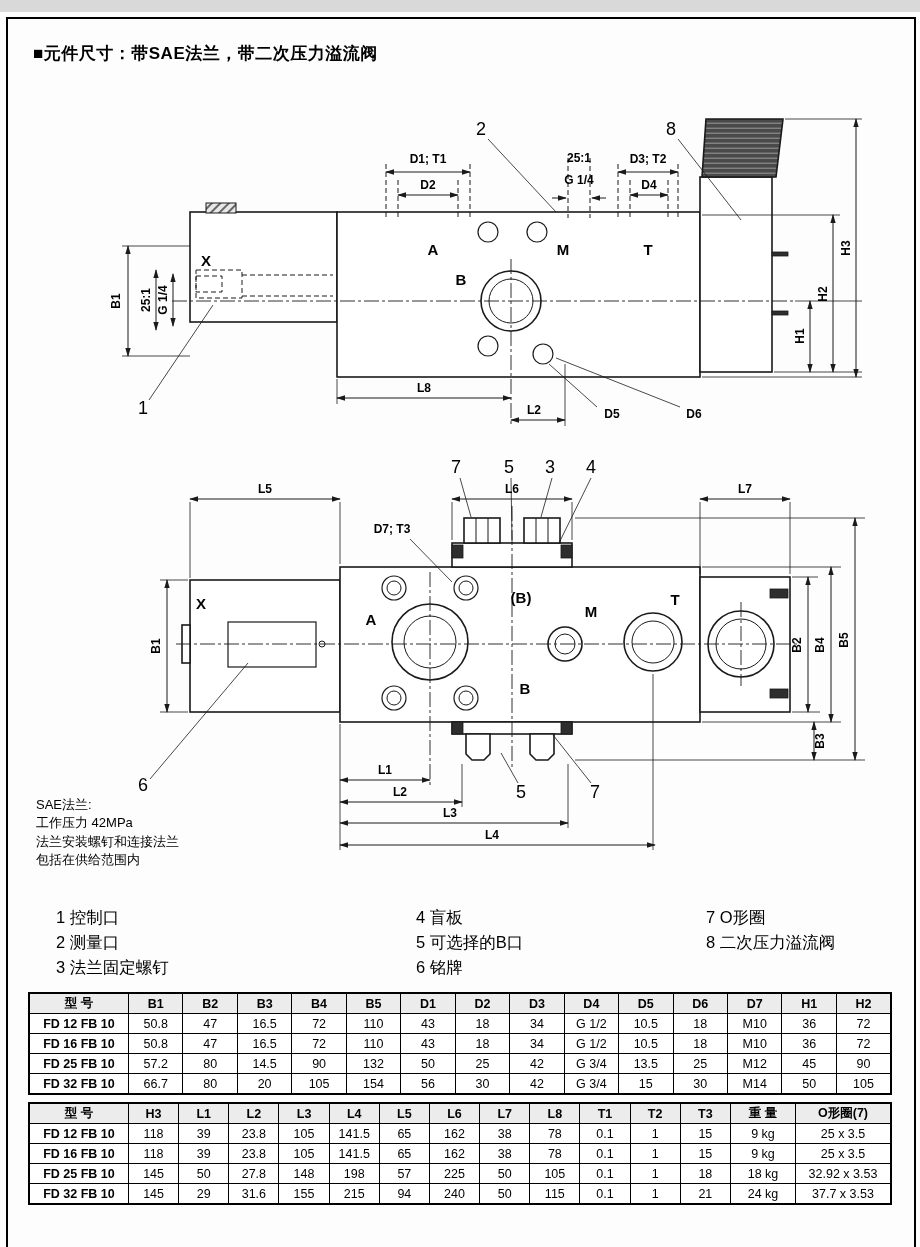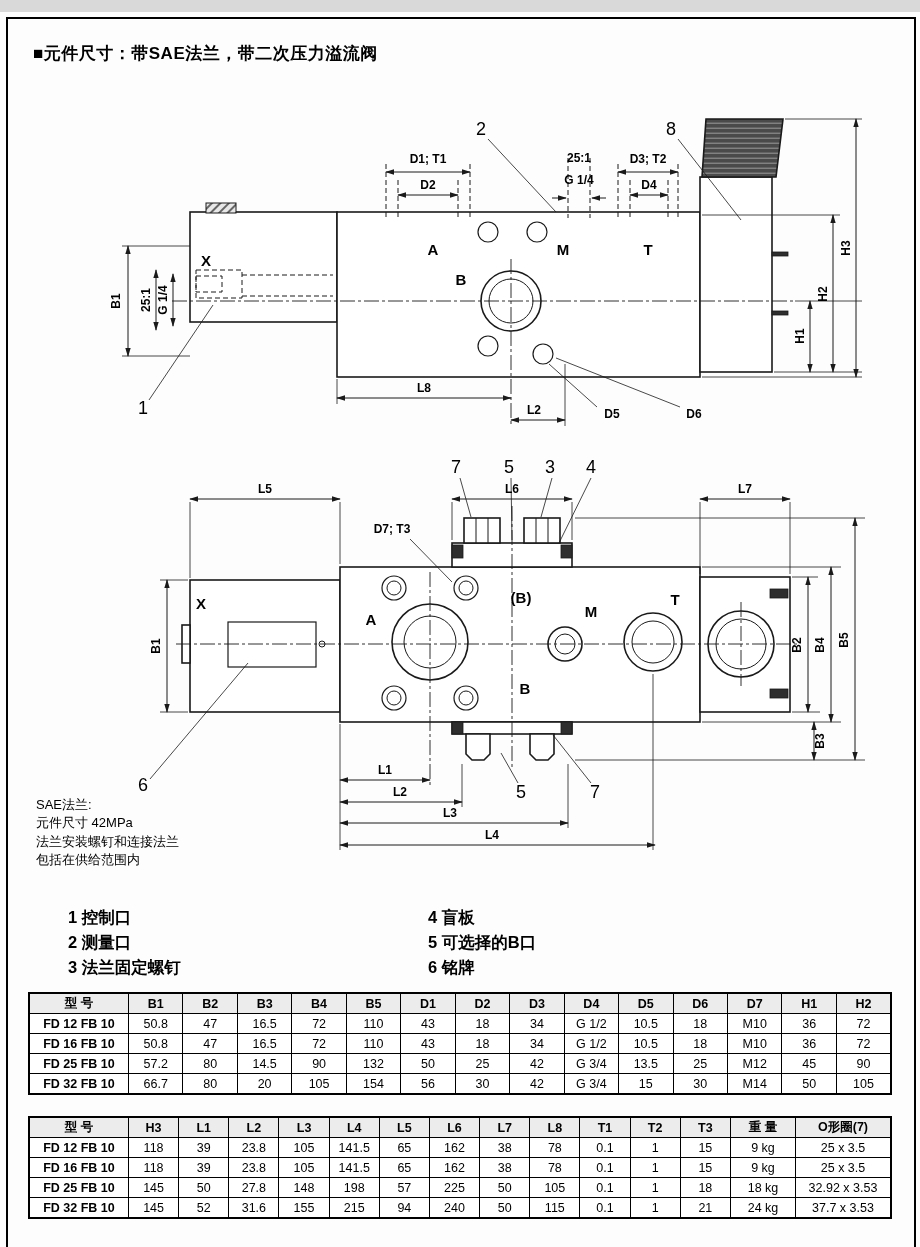--- a/index.html
+++ b/index.html
@@ -2,23 +2,23 @@
 <html><head>
 <meta charset="utf-8">
 <style>
   html,body{margin:0;padding:0;background:#d9d9d9;}
   .page{position:relative;width:920px;height:1247px;background:#fdfdfd;margin:12px auto;overflow:hidden;
         font-family:"Liberation Sans","DejaVu Sans",sans-serif;color:#000;}
   .frame{position:absolute;left:6px;top:5px;width:906px;height:1234px;border:2px solid #000;pointer-events:none;}
   .title{position:absolute;left:33px;top:30px;font-size:17px;font-weight:bold;letter-spacing:.5px;}
   .drawings{position:absolute;left:0;top:0;}
   .notes{position:absolute;left:36px;top:784px;font-size:13px;line-height:1.42;}
-  .legend{position:absolute;left:42px;top:893px;width:858px;display:grid;grid-template-columns:360px 290px 1fr;font-weight:bold;}
+  .legend{position:absolute;left:30px;top:893px;width:858px;display:grid;grid-template-columns:360px 290px 1fr;}
   .legend .col{padding-left:26px;font-size:16.5px;line-height:1.5;}
-  .tables{position:absolute;left:28px;top:980px;width:864px;display:flex;flex-direction:column;gap:21px;}
+  .tables{position:absolute;left:28px;top:980px;width:864px;display:flex;flex-direction:column;gap:7px;}
   table{width:100%;border-collapse:collapse;table-layout:fixed;border:2px solid #000;background:#fff;}
   th,td{border:1px solid #000;text-align:center;font-size:12.5px;padding:1px;height:17px;white-space:nowrap;overflow:hidden;}
   th{background:#ececec;}
   th.model-col{width:96px;}
   .model-col{font-weight:bold;}
   svg text{fill:#000;}
   .dimlbl{font-family:"Liberation Sans",sans-serif;font-size:12px;font-weight:bold;}
   .port{font-family:"Liberation Sans",sans-serif;font-size:15px;font-weight:bold;}
   .callout{font-family:"Liberation Sans",sans-serif;font-size:18px;}
   .ol{fill:#fff;stroke:#1a1a1a;stroke-width:1.6;}
@@ -263,35 +263,39 @@
         <text class="callout" text-anchor="middle" x="591" y="461">4</text>
         <text class="callout" text-anchor="middle" x="143" y="779">6</text>
         <text class="callout" text-anchor="middle" x="521" y="786">5</text>
         <text class="callout" text-anchor="middle" x="595" y="786">7</text>
       </g>
     </g>
   </svg>
 
   <div class="notes">
     <div>SAE法兰:</div>
-    <div>元件尺寸 42MPa</div>
+    <div>工作压力 42MPa</div>
     <div>法兰安装螺钉和连接法兰</div>
     <div>包括在供给范围内</div>
   </div>
 
   <div class="legend">
     <div class="col">
       <div>1 控制口</div>
       <div>2 测量口</div>
       <div>3 法兰固定螺钉</div>
     </div>
     <div class="col">
       <div>4 盲板</div>
       <div>5 可选择的B口</div>
       <div>6 铭牌</div>
+    </div>
+    <div class="col">
+      <div>7 O形圈</div>
+      <div>8 二次压力溢流阀</div>
     </div>
   </div>
 
   <div class="tables">
     <table>
         <thead>
           <tr>
             <th class="model-col">型 号</th>
             <th>B1</th>
             <th>B2</th>
@@ -448,21 +452,21 @@
             <td>105</td>
             <td>0.1</td>
             <td>1</td>
             <td>18</td>
             <td>18 kg</td>
             <td>32.92 x 3.53</td>
           </tr>
           <tr>
             <td class="model-col">FD 32 FB 10</td>
             <td>145</td>
-            <td>52</td>
+            <td>29</td>
             <td>31.6</td>
             <td>155</td>
             <td>215</td>
             <td>94</td>
             <td>240</td>
             <td>50</td>
             <td>115</td>
             <td>0.1</td>
             <td>1</td>
             <td>21</td>

